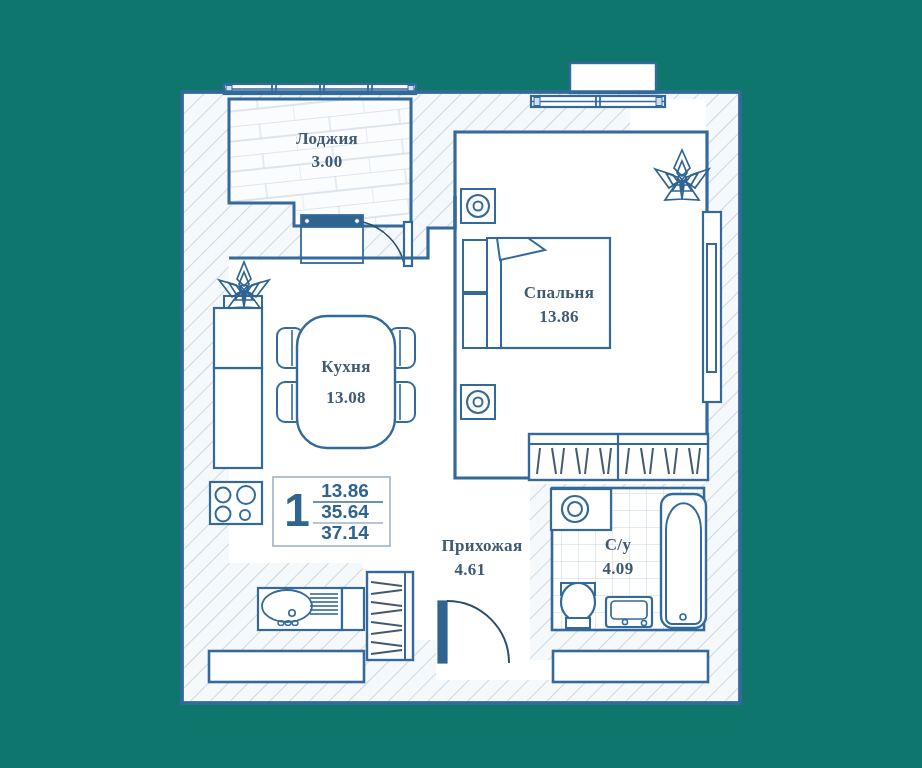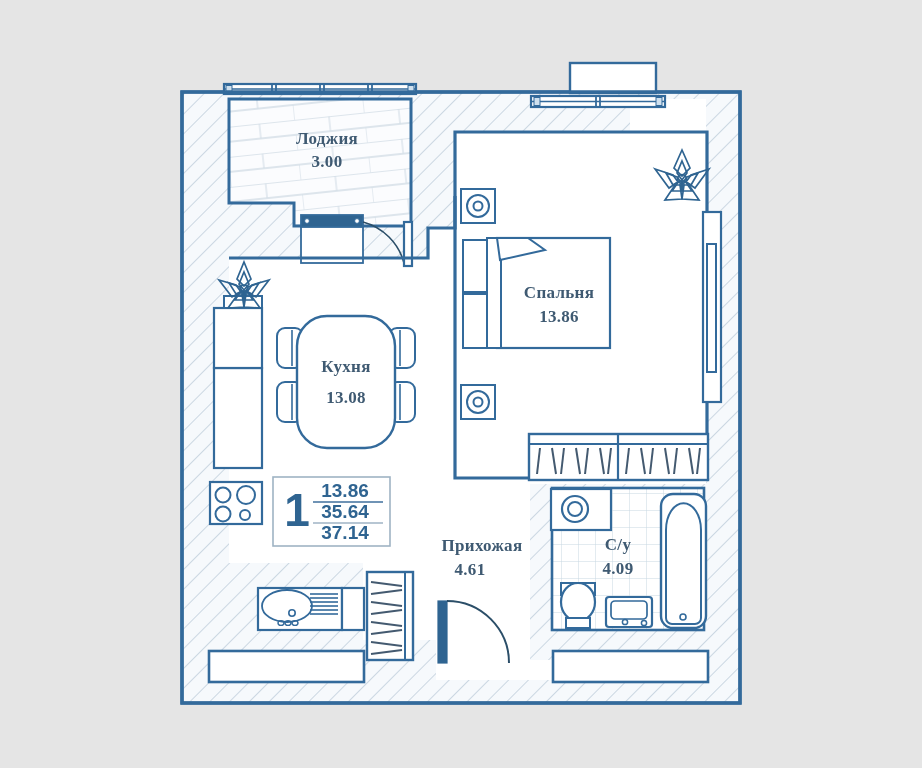--- a/index.html
+++ b/index.html
@@ -9,21 +9,21 @@
     background: #ffffff;
     width: 922px;
     height: 768px;
     overflow: hidden;
     font-family: "Liberation Serif", serif;
   }
   #plan-wrap {
     position: relative;
     width: 922px;
     height: 768px;
-    background: #e5e5e5;
+    background: #0f766e;
   }
   svg#floorplan {
     display: block;
     width: 922px;
     height: 768px;
   }
   .lbl {
     font-family: "Liberation Serif", serif;
     fill: #3f5a72;
     font-weight: bold;

